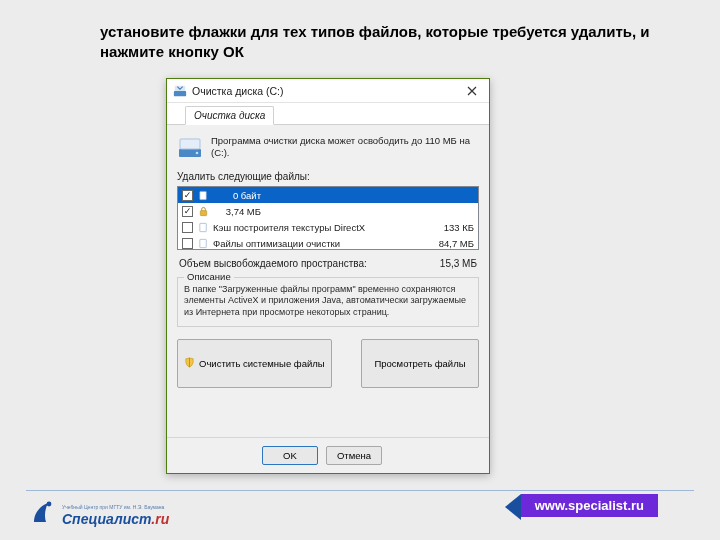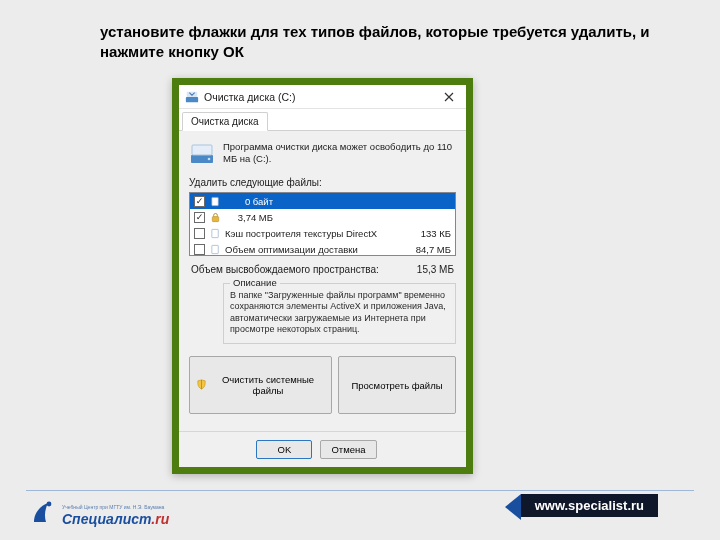--- a/index.html
+++ b/index.html
@@ -13,24 +13,24 @@
   .instruction {
     position: absolute;
     left: 100px; top: 22px; width: 560px;
     font-weight: 700;
     font-size: 15px;
     line-height: 1.35;
     color: #000;
   }
   .window {
     position: absolute;
-    left: 172px; top: 78px;
-    width: 301px; height: 396px;
+    left: 166px; top: 78px;
+    width: 324px; height: 396px;
     background: #f0f0f0;
-    border: 7px solid #4d7c0f;
+    border: 1px solid #4d7c0f;
     box-shadow: 0 2px 8px rgba(0,0,0,.25);
     font-size: 10px;
     color: #1a1a1a;
   }
   .titlebar {
     height: 24px; background: #fff;
     display: flex; align-items: center;
     border-bottom: 1px solid #e3e3e3;
   }
   .titlebar .t-icon {
@@ -40,21 +40,22 @@
   .titlebar .t-title { flex: 1; font-size: 10.5px; }
   .titlebar .t-close {
     width: 34px; height: 24px;
     display: flex; align-items: center; justify-content: center;
     font-size: 13px; color: #333;
   }
   .tabstrip {
     height: 22px; background: #fff;
     border-bottom: 1px solid #d0d0d0;
     display: flex; align-items: flex-end;
-    padding-left: 3px;
+    padding-left: 18px;
+    font-style: italic;
   }
   .tab {
     border: 1px solid #d0d0d0;
     border-bottom: 1px solid #fff;
     background: #fff;
     padding: 3px 8px 3px 8px;
     font-size: 10px;
     position: relative; top: 1px;
     border-radius: 2px 2px 0 0;
   }
@@ -82,21 +83,20 @@
   .filelist .ic { width: 12px; height: 12px; display:inline-flex; align-items:center; justify-content:center; }
   .filelist .name { flex: 1; white-space: nowrap; overflow: hidden; text-overflow: ellipsis; }
   .filelist .size { width: 48px; text-align: right; }
   .totalrow {
     display: flex; justify-content: space-between;
     margin: 8px 2px 8px 2px; font-size: 10px;
   }
   .group {
     border: 1px solid #cfcfcf; padding: 6px 6px 8px 6px;
     position: relative;
-    margin-left: 34px;
   }
   .group-title {
     position: absolute; top: -7px; left: 6px;
     background: #f0f0f0; padding: 0 3px; font-size: 9.5px;
   }
   .desc { font-size: 9px; line-height: 1.25; color: #2a2a2a; }
   .btnrow {
     display: flex; justify-content: space-between;
     margin-top: 12px; gap: 6px;
   }
@@ -112,21 +112,21 @@
     height: 36px; background: #f0f0f0;
     border-top: 1px solid #d6d6d6;
     display: flex; align-items: center; justify-content: center;
     gap: 8px; padding-right: 12px;
   }
   .footer .btn { min-width: 56px; padding: 3px 10px; }
   .footer .btn.default { border: 1.5px solid #2a76c1; }
   
   .slide-footer {
     position: absolute; right: 62px; bottom: 23px;
-    background: #0f172a; color: #fff;
+    background: #6d28d9; color: #fff;
     font-size: 13px; font-weight: 600;
     padding: 4px 14px;
   }
   .slide-footer::before {
     content: ""; position: absolute; left: -16px; top: 0; bottom: 0;
     width: 0; height: 0;
     border-top: 13px solid transparent;
     border-bottom: 13px solid transparent;
     border-right: 16px solid #1a4fa0;
   }
@@ -215,21 +215,21 @@
           <span class="name">Кэш построителя текстуры DirectX</span>
           <span class="size">133 КБ</span>
         </div>
         <div class="row">
           <span class="cb"></span>
           <span class="ic">
             <svg viewBox="0 0 12 12" width="11" height="11">
               <rect x="2" y="1.5" width="7" height="9" rx="0.6" fill="#fff" stroke="#8aa7c6" stroke-width="0.7"></rect>
             </svg>
           </span>
-          <span class="name">Объем оптимизации доставки</span>
+          <span class="name">Файлы оптимизации очистки</span>
           <span class="size">84,7 МБ</span>
         </div>
       </div>
 
     <div class="totalrow">
       <span>Объем высвобождаемого пространства:</span>
       <span>15,3 МБ</span>
     </div>
 
     <div class="group">

